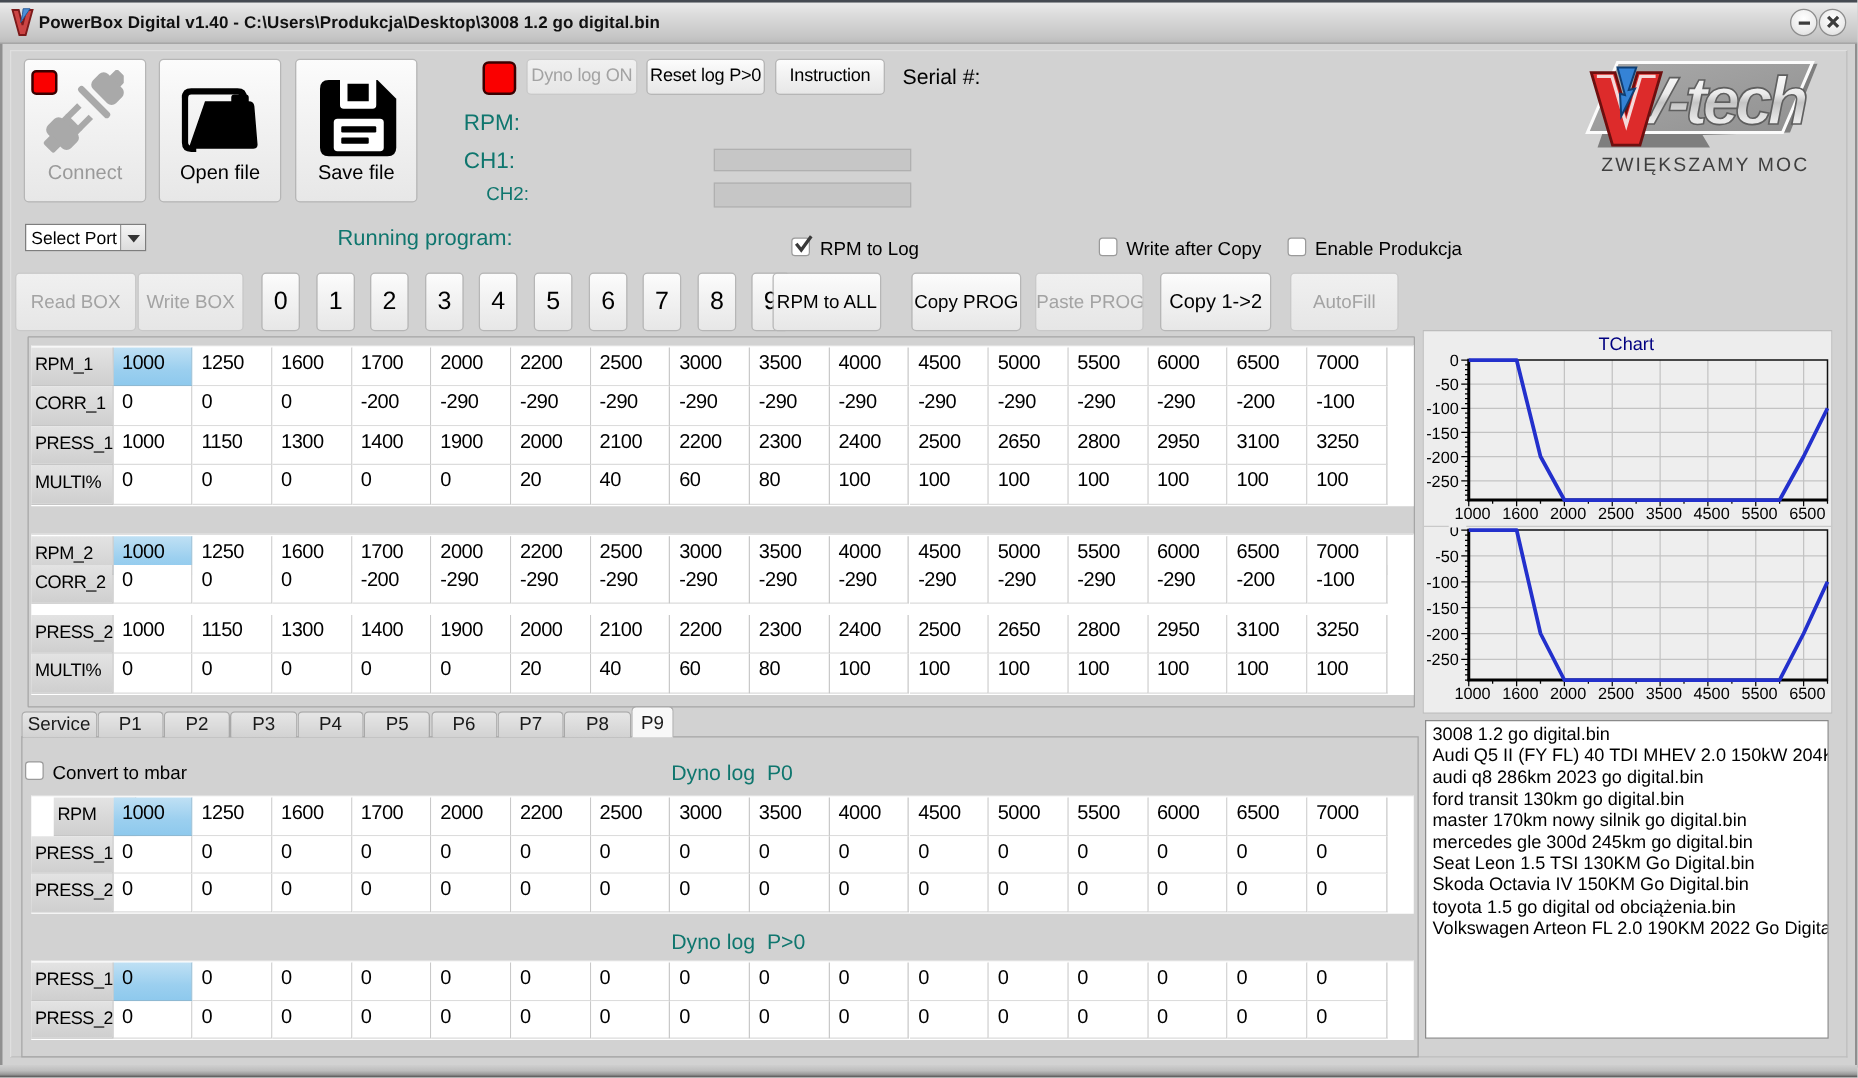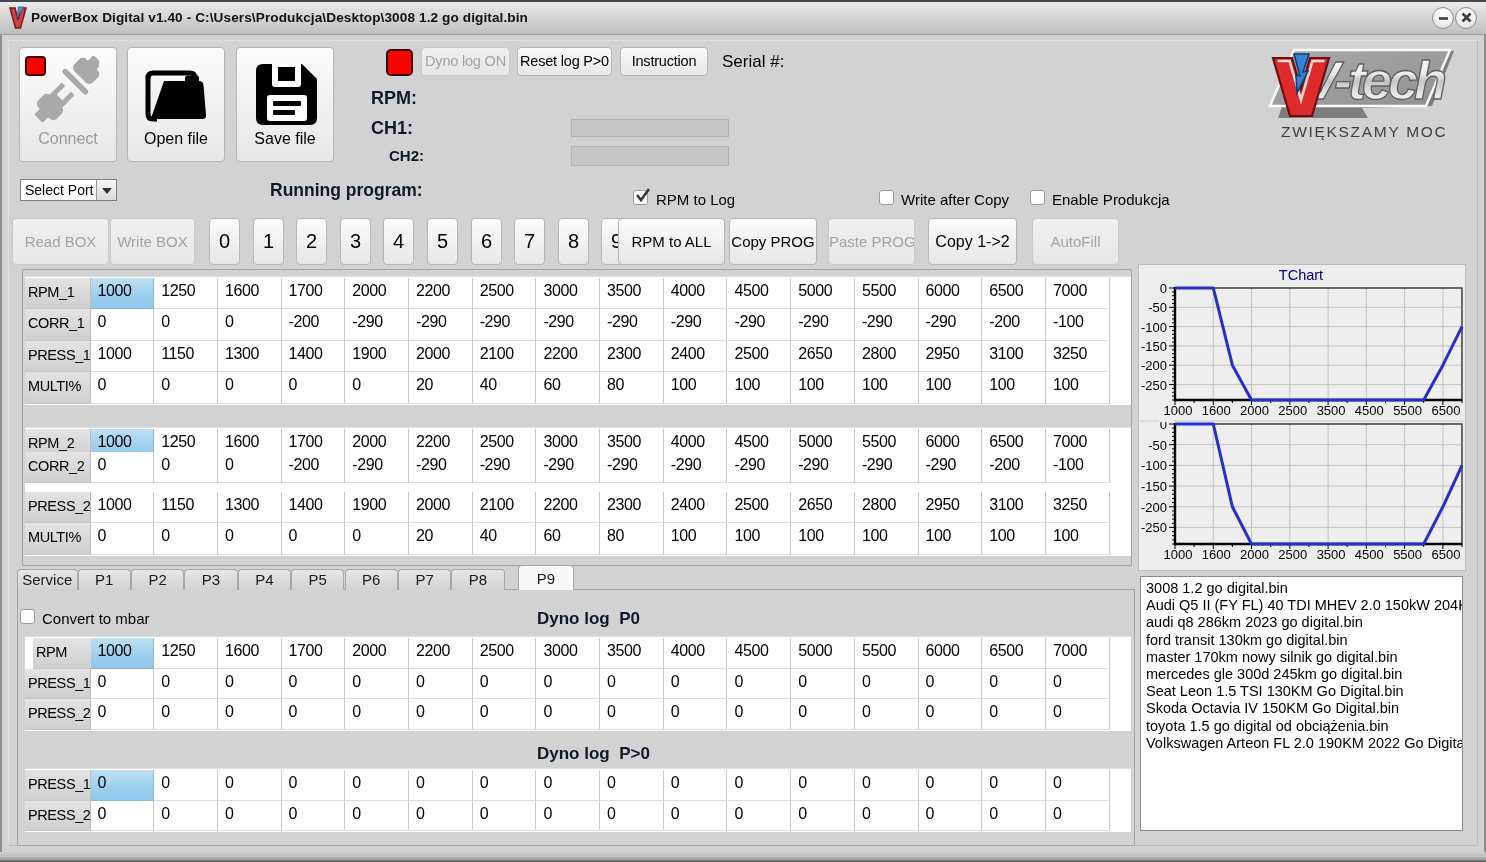--- a/index.html
+++ b/index.html
@@ -29,21 +29,21 @@
 .caption{position:absolute;width:98px;text-align:center;font-size:16px;}
 
 .combo{position:absolute;left:20px;top:179px;width:97px;height:22px;background:#fff;border:1px solid #7e7e7e;font-size:14px;}
 .combo .txt{position:absolute;left:4px;top:2px;color:#000;}
 .combo .arr{position:absolute;right:0;top:0;width:20px;height:20px;background:linear-gradient(#f5f5f5,#dcdcdc);border-left:1px solid #9a9a9a;}
 .combo .arr:after{content:"";position:absolute;left:5px;top:8px;border:5px solid transparent;border-top:6px solid #333;}
 
 .cb{position:absolute;width:15px;height:15px;background:#fff;border:1.5px solid #9a9a9a;border-radius:3px;}
 .cblab{position:absolute;font-size:15px;color:#000;}
 
-.blab{position:absolute;font-weight:bold;color:#0f172a;}
+.blab{position:absolute;font-weight:normal;color:#0f766e;}
 
 .pbar{position:absolute;left:571px;width:158px;background:#c6c6c6;border:1px solid #b0b0b0;}
 
 .panel1{position:absolute;left:22px;top:269px;width:1110px;height:297px;border:1px solid #a5a5a5;border-radius:1px;}
 .tabpage{position:absolute;left:17px;top:589px;width:1118px;height:257px;border:1px solid #a5a5a5;}
 .tab{position:absolute;top:569px;height:21px;background:linear-gradient(#e6e6e6,#d2d2d2);
   border:1px solid #a8a8a8;border-bottom:none;border-radius:4px 4px 0 0;font-size:15px;text-align:center;color:#1a1a1a;}
 .tab.active{top:565px;height:25px;background:#f8f8f8;z-index:5;}
 
 .twrap{position:absolute;background:#fff;border-top:1px solid #e0e0e0;}
@@ -163,21 +163,21 @@
 <div class="btn rowbtn digit" style="left:209px">0</div>
 <div class="btn rowbtn digit" style="left:253px">1</div>
 <div class="btn rowbtn digit" style="left:296px">2</div>
 <div class="btn rowbtn digit" style="left:340px">3</div>
 <div class="btn rowbtn digit" style="left:383px">4</div>
 <div class="btn rowbtn digit" style="left:427px">5</div>
 <div class="btn rowbtn digit" style="left:471px">6</div>
 <div class="btn rowbtn digit" style="left:514px">7</div>
 <div class="btn rowbtn digit" style="left:558px">8</div>
 <div class="btn rowbtn digit" style="left:601px">9</div>
-<div class="btn rowbtn" style="left:618px;width:107px">RPM to ALL</div>
+<div class="btn rowbtn" style="left:618px;width:87px">RPM to ALL</div>
 <div class="btn rowbtn" style="left:729px;width:88px">Copy PROG</div>
 <div class="btn rowbtn dis" style="left:828px;width:87px">Paste PROG</div>
 <div class="btn rowbtn" style="left:928px;width:89px;font-size:16px">Copy 1-&gt;2</div>
 <div class="btn rowbtn dis" style="left:1032px;width:87px">AutoFill</div>
 <div class="panel1"></div>
 <div class="twrap" style="left:25px;top:276px;width:1106px;height:129px">
 <div class="trow" style="top:1.0px;height:31.4px">
 <div class="tlab" style="left:0;width:65.5px">RPM_1</div>
 <div class="tcell sel" style="left:65.5px;width:63.7px">1000</div>
 <div class="tcell" style="left:129.2px;width:63.7px">1250</div>
@@ -335,27 +335,27 @@
 <div class="tabpage"></div>
 <div class="tab" style="left:17.0px;width:60.5px;line-height:20px">Service</div>
 <div class="tab" style="left:77.5px;width:53.4px;line-height:20px">P1</div>
 <div class="tab" style="left:130.9px;width:53.4px;line-height:20px">P2</div>
 <div class="tab" style="left:184.3px;width:53.4px;line-height:20px">P3</div>
 <div class="tab" style="left:237.7px;width:53.4px;line-height:20px">P4</div>
 <div class="tab" style="left:291.1px;width:53.4px;line-height:20px">P5</div>
 <div class="tab" style="left:344.5px;width:53.4px;line-height:20px">P6</div>
 <div class="tab" style="left:397.9px;width:53.4px;line-height:20px">P7</div>
 <div class="tab" style="left:451.3px;width:53.4px;line-height:20px">P8</div>
-<div class="tab active" style="left:518px;width:56px;line-height:25px">P9</div>
+<div class="tab active" style="left:505px;width:34px;line-height:25px">P9</div>
 <div class="cb" style="left:20px;top:609px"></div>
 <div class="cblab" style="left:42px;top:610px">Convert to mbar</div>
 <div class="blab" style="left:537px;top:609px;font-size:17px">Dyno log&nbsp;&nbsp;P0</div>
 <div class="twrap" style="left:25px;top:636px;width:1106px;height:95px">
 <div class="trow" style="top:1.0px;height:30.7px">
-<div class="tlab" style="left:8px;width:65.5px">RPM</div>
+<div class="tlab" style="left:18px;width:65.5px">RPM</div>
 <div class="tcell sel" style="left:65.5px;width:63.7px">1000</div>
 <div class="tcell" style="left:129.2px;width:63.7px">1250</div>
 <div class="tcell" style="left:192.9px;width:63.7px">1600</div>
 <div class="tcell" style="left:256.6px;width:63.7px">1700</div>
 <div class="tcell" style="left:320.3px;width:63.7px">2000</div>
 <div class="tcell" style="left:384.0px;width:63.7px">2200</div>
 <div class="tcell" style="left:447.7px;width:63.7px">2500</div>
 <div class="tcell" style="left:511.4px;width:63.7px">3000</div>
 <div class="tcell" style="left:575.1px;width:63.7px">3500</div>
 <div class="tcell" style="left:638.8px;width:63.7px">4000</div>

